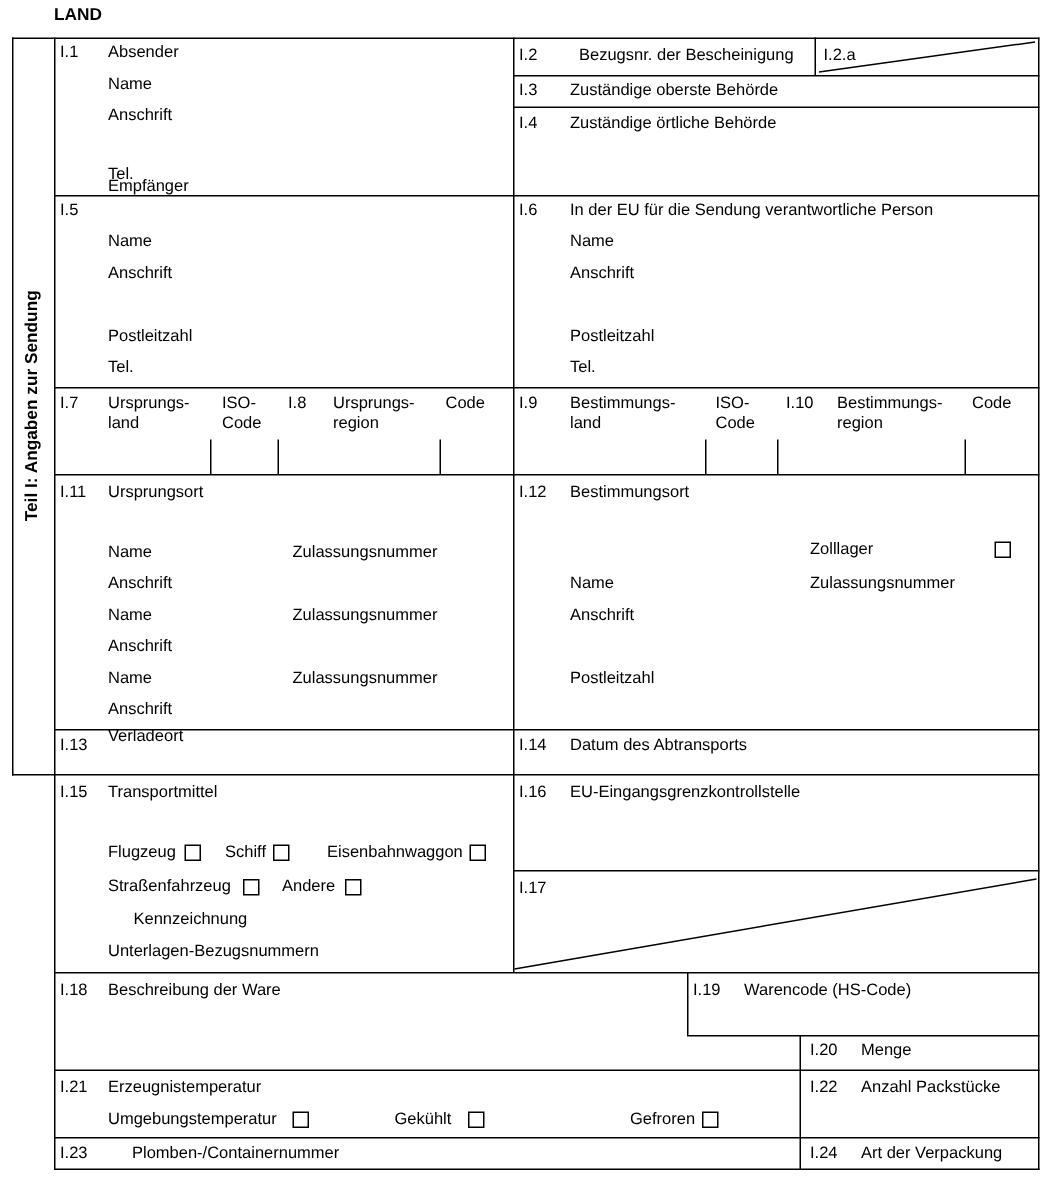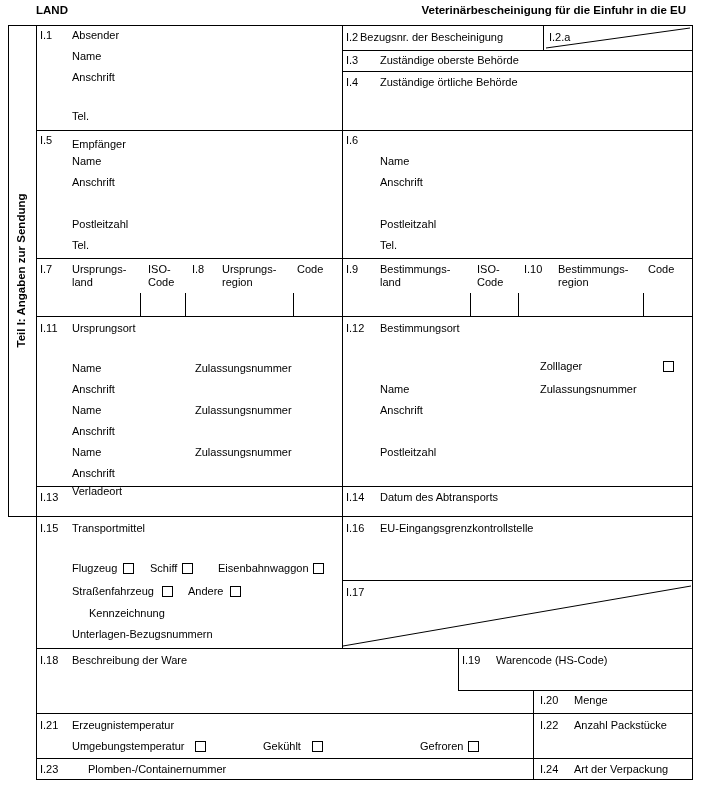--- a/index.html
+++ b/index.html
@@ -13,21 +13,20 @@
   .band{position:absolute;left:8px;top:25px;width:28px;height:491px;display:flex;align-items:center;justify-content:center;}
   .band span{transform:rotate(-90deg);white-space:nowrap;font-weight:bold;font-size:11.5px;}
   svg.diag{position:absolute;left:0;top:0;pointer-events:none;}
 </style>
 </head>
 <body>
 
 <div class="page">
 
   <span class="t b" style="left:36px;top:4px">LAND</span>
-  <span class="t b" style="right:16px;top:4px">Veterinärbescheinigung für die Einfuhr in die EU</span>
 
   <div class="band">
     <span>Teil I: Angaben zur Sendung</span>
   </div>
 
   <div class="vl" style="left:8px;top:25px;height:492px"></div>
   <div class="vl" style="left:36px;top:25px;height:755px"></div>
   <div class="vl" style="left:692px;top:25px;height:755px"></div>
   <div class="vl" style="left:342px;top:25px;height:623px"></div>
   <div class="vl" style="left:543px;top:25px;height:25px"></div>
@@ -61,35 +60,36 @@
     <line x1="343" y1="646" x2="691" y2="586" stroke="#000" stroke-width="1"></line>
   </svg>
 
   <span class="t" style="left:40px;top:29px">I.1</span>
   <span class="t" style="left:72px;top:29px">Absender</span>
   <span class="t" style="left:72px;top:50px">Name</span>
   <span class="t" style="left:72px;top:71px">Anschrift</span>
   <span class="t" style="left:72px;top:110px">Tel.</span>
 
   <span class="t" style="left:346px;top:31px">I.2</span>
-  <span class="t" style="left:360px;top:31px">Bezugsnr. der Bescheinigung</span>
+  <span class="t" style="left:386px;top:31px">Bezugsnr. der Bescheinigung</span>
   <span class="t" style="left:549px;top:31px">I.2.a</span>
   <span class="t" style="left:346px;top:54px">I.3</span>
   <span class="t" style="left:380px;top:54px">Zuständige oberste Behörde</span>
   <span class="t" style="left:346px;top:76px">I.4</span>
   <span class="t" style="left:380px;top:76px">Zuständige örtliche Behörde</span>
 
   <span class="t" style="left:40px;top:134px">I.5</span>
-  <span class="t" style="left:72px;top:138px">Empfänger</span>
+  <span class="t" style="left:72px;top:118px">Empfänger</span>
   <span class="t" style="left:72px;top:155px">Name</span>
   <span class="t" style="left:72px;top:176px">Anschrift</span>
   <span class="t" style="left:72px;top:218px">Postleitzahl</span>
   <span class="t" style="left:72px;top:239px">Tel.</span>
 
   <span class="t" style="left:346px;top:134px">I.6</span>
+  <span class="t" style="left:380px;top:134px">In der EU für die Sendung verantwortliche Person</span>
   <span class="t" style="left:380px;top:155px">Name</span>
   <span class="t" style="left:380px;top:176px">Anschrift</span>
   <span class="t" style="left:380px;top:218px">Postleitzahl</span>
   <span class="t" style="left:380px;top:239px">Tel.</span>
 
   <span class="t" style="left:40px;top:263px">I.7</span>
   <span class="t" style="left:72px;top:263px">Ursprungs-</span>
   <span class="t" style="left:72px;top:276px">land</span>
   <span class="t" style="left:148px;top:263px">ISO-</span>
   <span class="t" style="left:148px;top:276px">Code</span>

